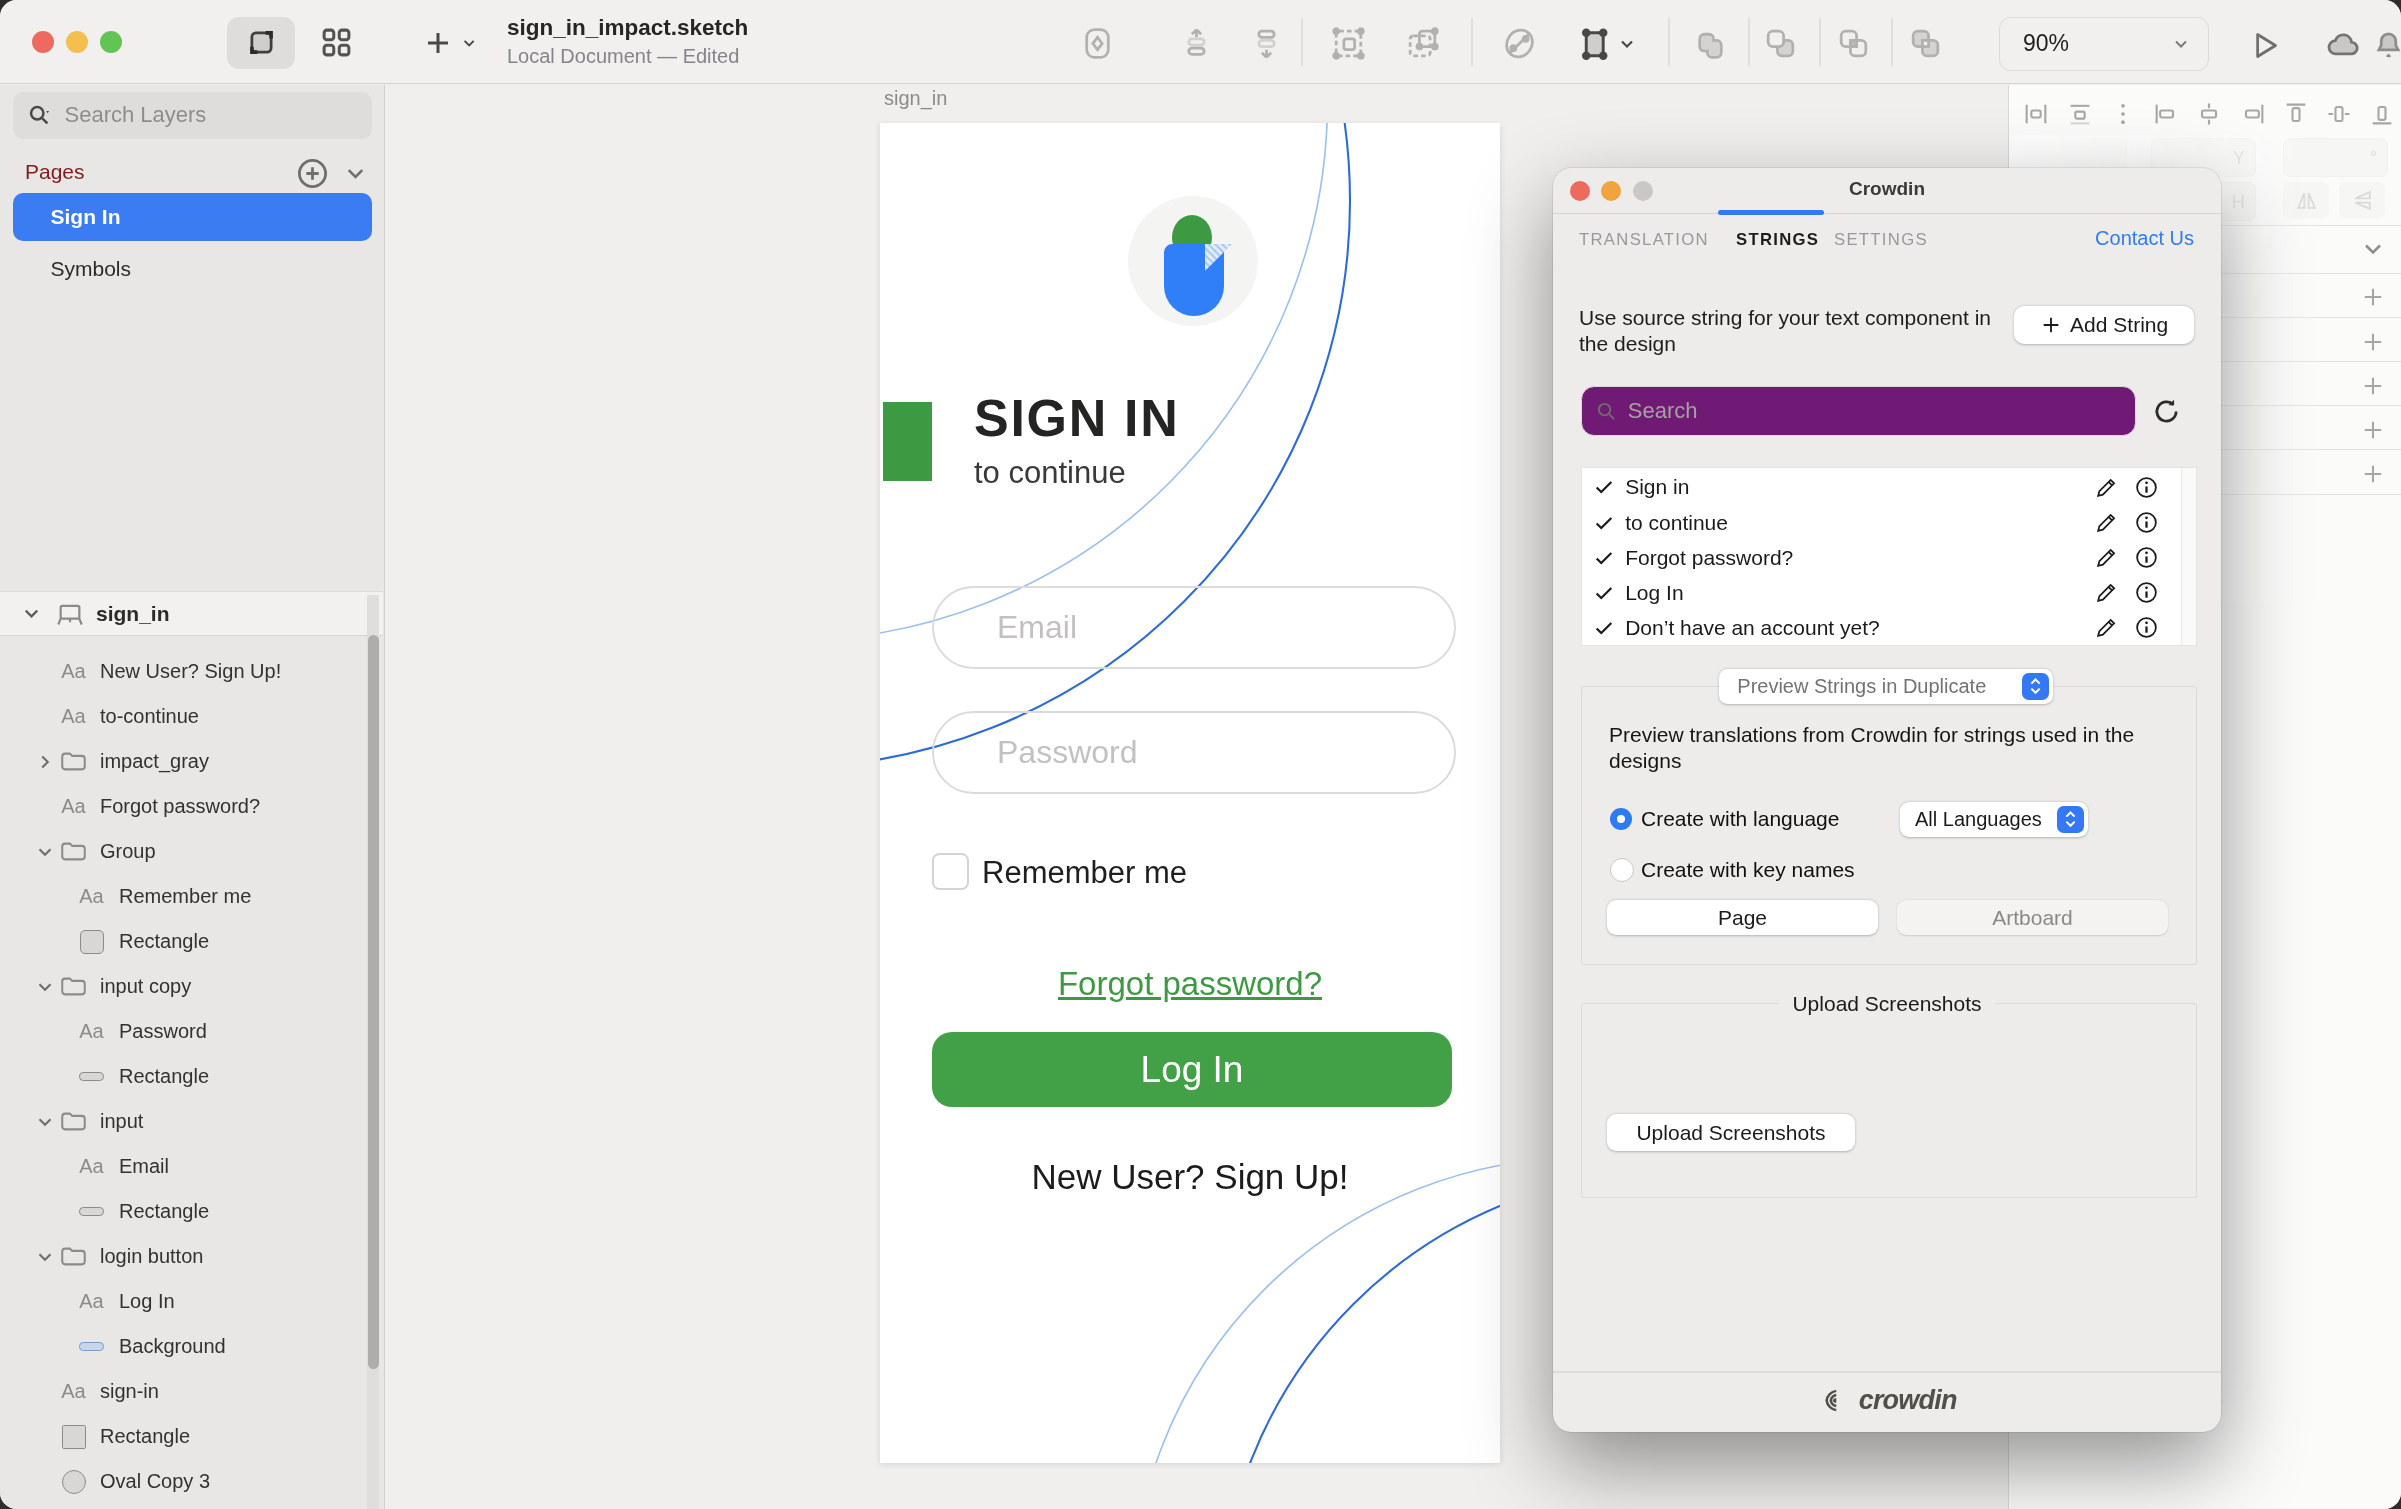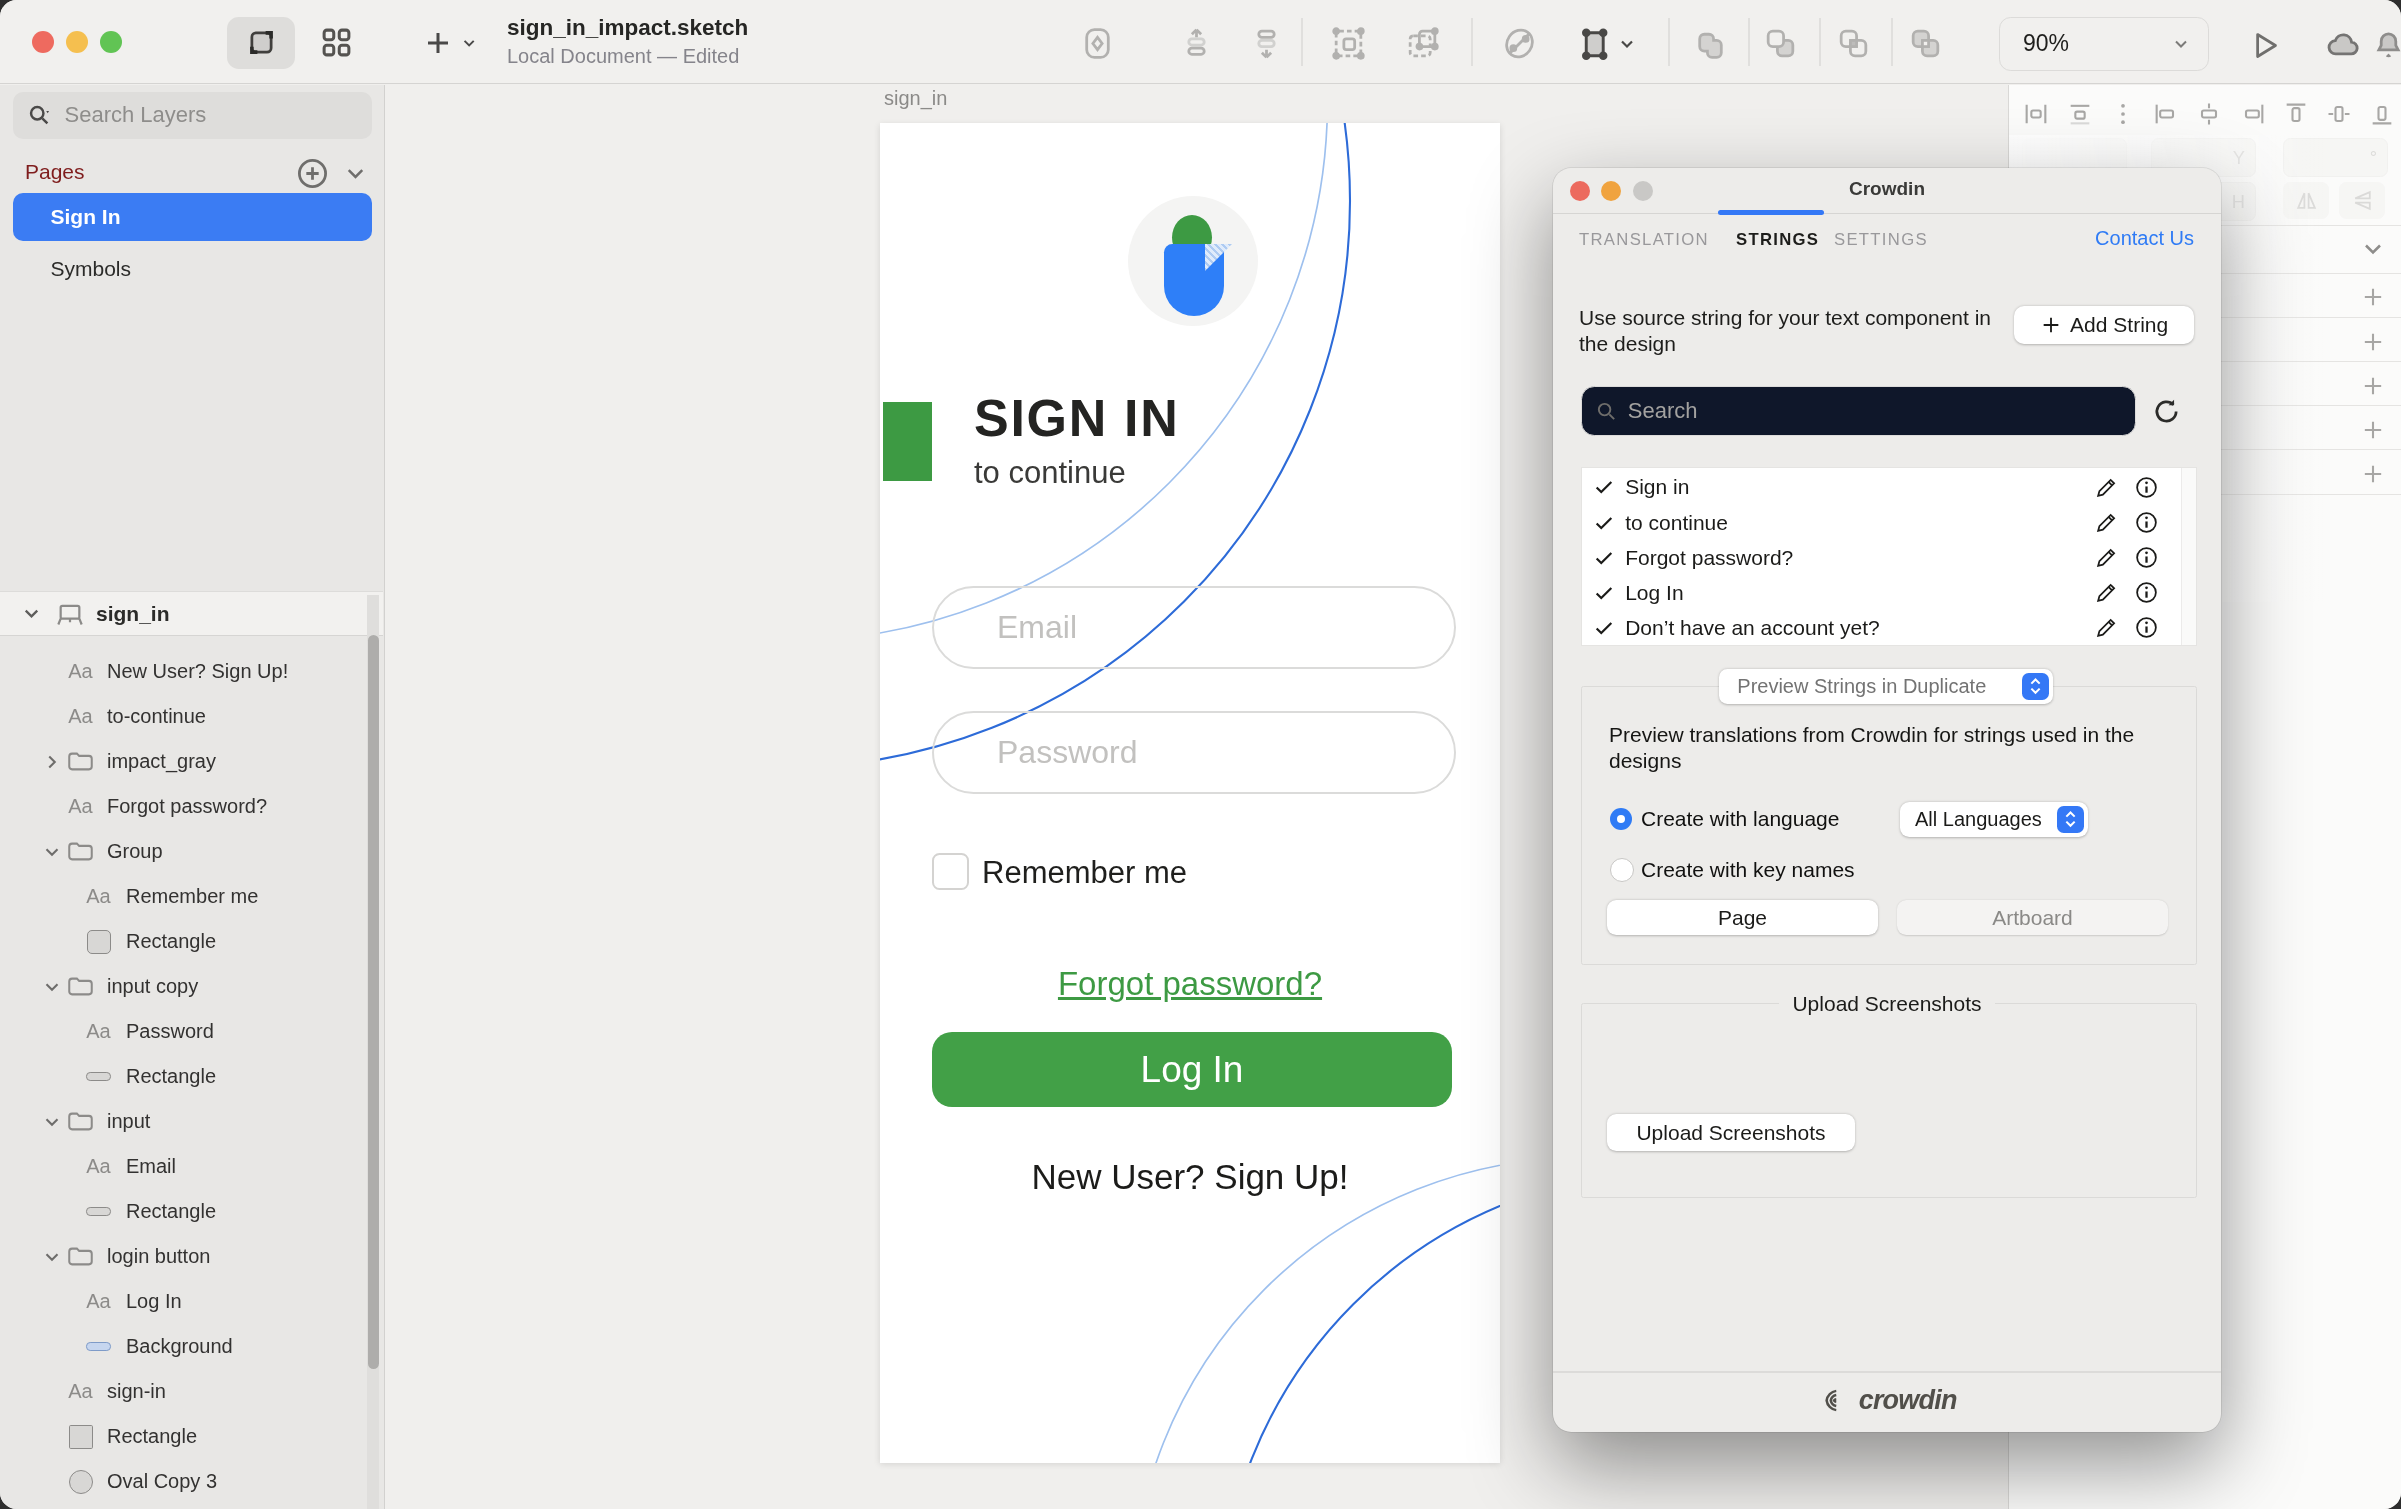--- a/index.html
+++ b/index.html
@@ -33,21 +33,21 @@
   .pages-hdr{position:absolute;left:25px;top:75px;font-size:21px;color:#7f1d1d;}
   .pages-add{position:absolute;left:294px;top:70px;color:#6F6E6C;}
   .pages-chev{position:absolute;left:342px;top:75px;color:#6F6E6C;}
   .page-row{position:absolute;left:12.5px;width:359px;height:48px;border-radius:10px;display:flex;align-items:center;font-size:21px;color:#2B2B29;}
   .page-row.sel{background:#3B7CF3;color:#FFFFFF;font-weight:bold;}
   .page-row .plabel{margin-left:38px;}
   .layers-hdr{position:absolute;left:0;top:506px;width:383px;height:43px;background:#F2F1EF;border-top:1.7px solid #DDDCDA;border-bottom:1.7px solid #D6D5D3;display:flex;align-items:center;}
   .layers-hdr .chev{margin-left:20px;color:#5E5D5B;}
   .layers-hdr .abicon{margin-left:13.3px;color:#8C8B89;}
   .layers-hdr .hname{margin-left:11.7px;font-size:21px;font-weight:bold;color:#2B2B29;}
-  .layer-row{position:absolute;left:9px;width:291px;height:45px;display:flex;align-items:center;font-size:20px;color:#333231;}
+  .layer-row{position:absolute;left:2px;width:291px;height:45px;display:flex;align-items:center;font-size:20px;color:#333231;}
   .layer-row .chev{position:absolute;left:32px;color:#6E6D6B;display:flex;}
   .layer-row .licon{position:absolute;display:flex;align-items:center;justify-content:center;width:33px;color:#8C8B89;}
   .layer-row.d1 .licon{left:55px;}
   .layer-row.d2 .licon{left:73px;}
   .layer-row .llabel{position:absolute;}
   .layer-row.d1 .llabel{left:98px;}
   .layer-row.d2 .llabel{left:117px;}
   .aa{font-size:20px;color:#8C8B89;}
   .ic-rectfill{width:22px;height:22px;background:#D8D7D5;border:1.7px solid #8C8B89;border-radius:5px;}
   .ic-rectsq{width:22px;height:22px;background:#D8D7D5;border:1.7px solid #8C8B89;border-radius:1.7px;}
@@ -97,21 +97,21 @@
   .pl-tl.y{left:48px;background:#EE8D41;background:#F0A33F;}
   .pl-tl.gr{left:80px;background:#C9C8C6;}
   .pl-title{position:absolute;left:0;top:10px;width:668px;text-align:center;font-size:19px;font-weight:bold;color:#3A3A38;}
   .pl-underline{position:absolute;left:165px;top:42px;width:106px;height:5px;background:#3478F6;border-radius:2.5px;}
   .pl-tabs{position:absolute;left:0;top:47px;width:668px;height:50px;}
   .pl-tab{position:absolute;top:15px;font-size:16.7px;letter-spacing:1.3px;color:#99989B;}
   .pl-tab.active{color:#1D1D1B;font-weight:bold;}
   .pl-contact{position:absolute;right:27px;top:11.7px;font-size:20px;color:#2F7BF5;}
   .pl-intro{position:absolute;left:26px;top:137px;width:417px;font-size:21px;line-height:26px;color:#1D1D1B;}
   .pl-addbtn{position:absolute;left:461px;top:138px;width:180px;height:38px;background:#FFFFFF;border-radius:10px;box-shadow:0 0.8px 2.5px rgba(0,0,0,0.25);display:flex;align-items:center;justify-content:center;gap:8.3px;font-size:21px;color:#1B1B19;}
-  .pl-search{position:absolute;left:27.5px;top:218px;width:553px;height:48px;background:#0f172a;border:1.7px solid #DCDBDA;border-radius:13.3px;display:flex;align-items:center;}
+  .pl-search{position:absolute;left:27.5px;top:218px;width:553px;height:48px;background:#701a75;border:1.7px solid #DCDBDA;border-radius:13.3px;display:flex;align-items:center;}
   .pl-search .sph{font-size:22px;color:#A3A2A0;margin-left:10px;}
   .pl-refresh{position:absolute;left:597px;top:227px;color:#2B2B29;}
   .pl-list{position:absolute;left:27.5px;top:299px;width:614px;height:177px;background:#FFFFFF;border:0.8px solid #E5E4E2;}
   .pl-gutter{position:absolute;right:0;top:0;width:13.3px;height:100%;background:#FAFAF9;border-left:0.8px solid #ECEBEA;}
   .pl-row{position:absolute;left:0;width:600px;height:35px;display:flex;align-items:center;}
   .pl-row .chk{margin-left:11.7px;color:#1B1B19;display:flex;}
   .pl-row .slabel{margin-left:10px;font-size:21px;color:#1B1B19;}
   .pl-row .icons{margin-left:auto;display:flex;align-items:center;gap:15px;margin-right:23px;color:#1B1B19;}
   .groupbox{position:absolute;left:27.5px;width:614px;border:1.7px solid #DBDAD8;border-radius:2.5px;}
   .gb-preview{top:518px;height:277px;}

